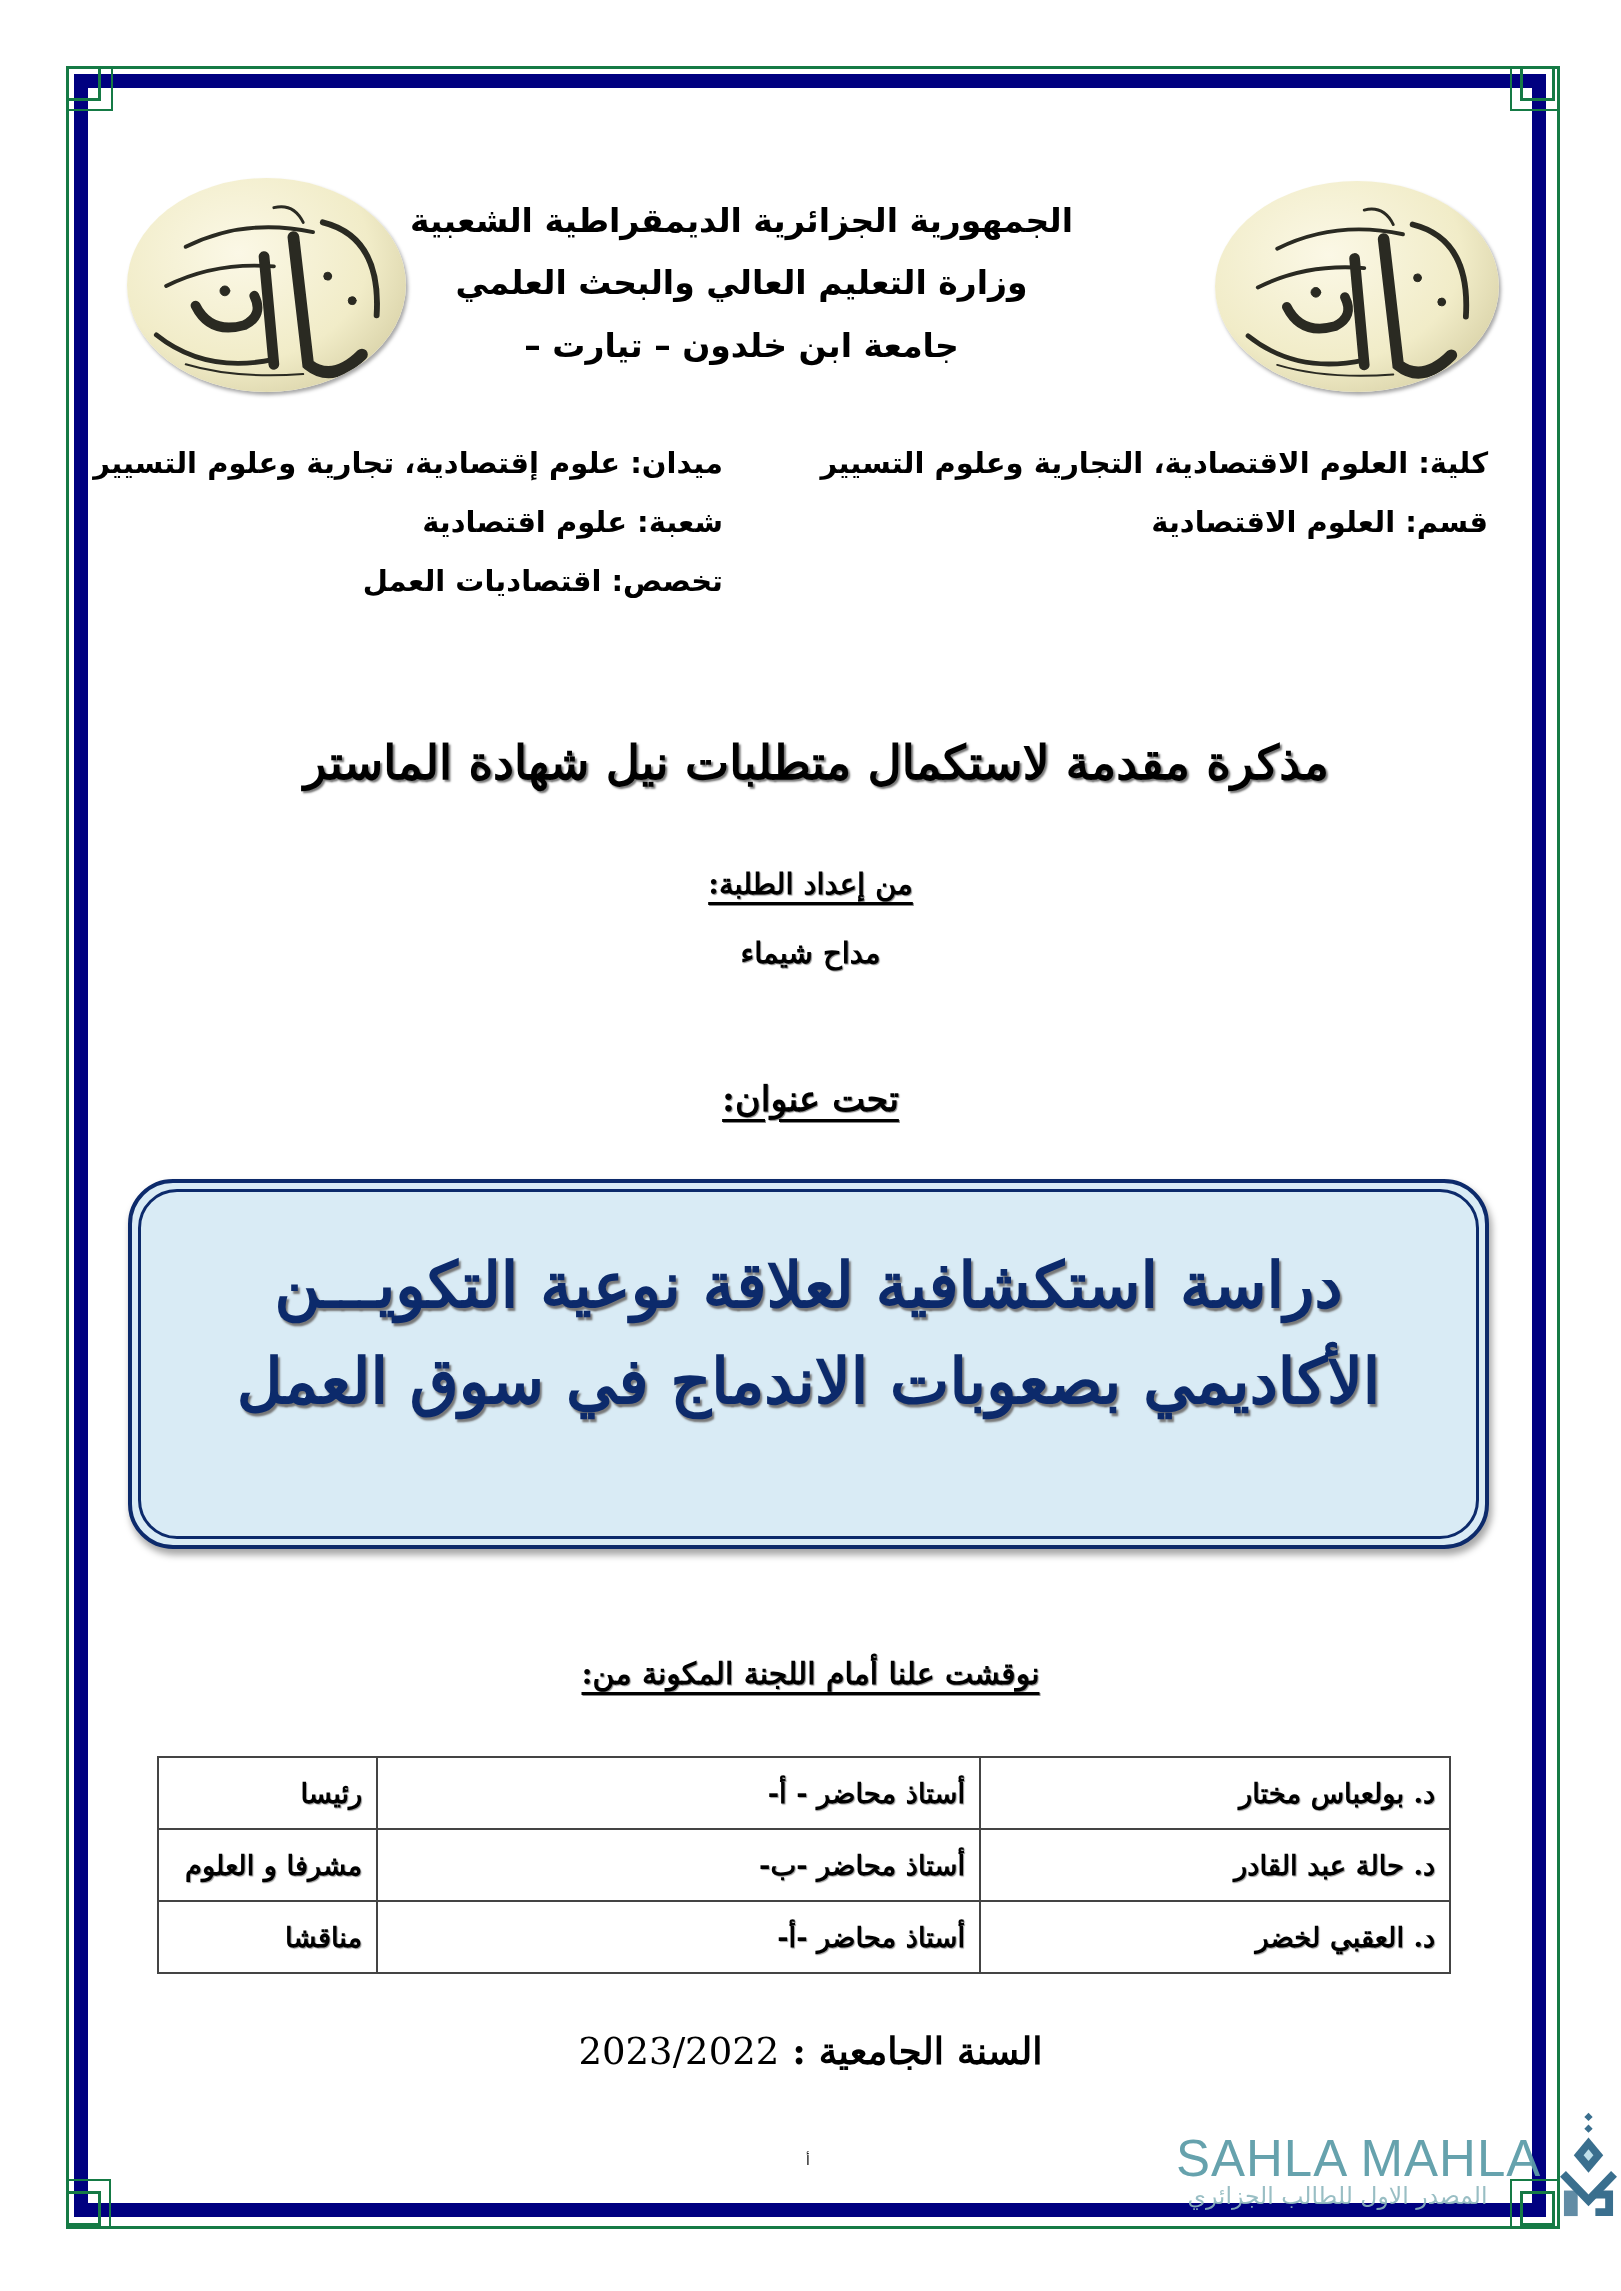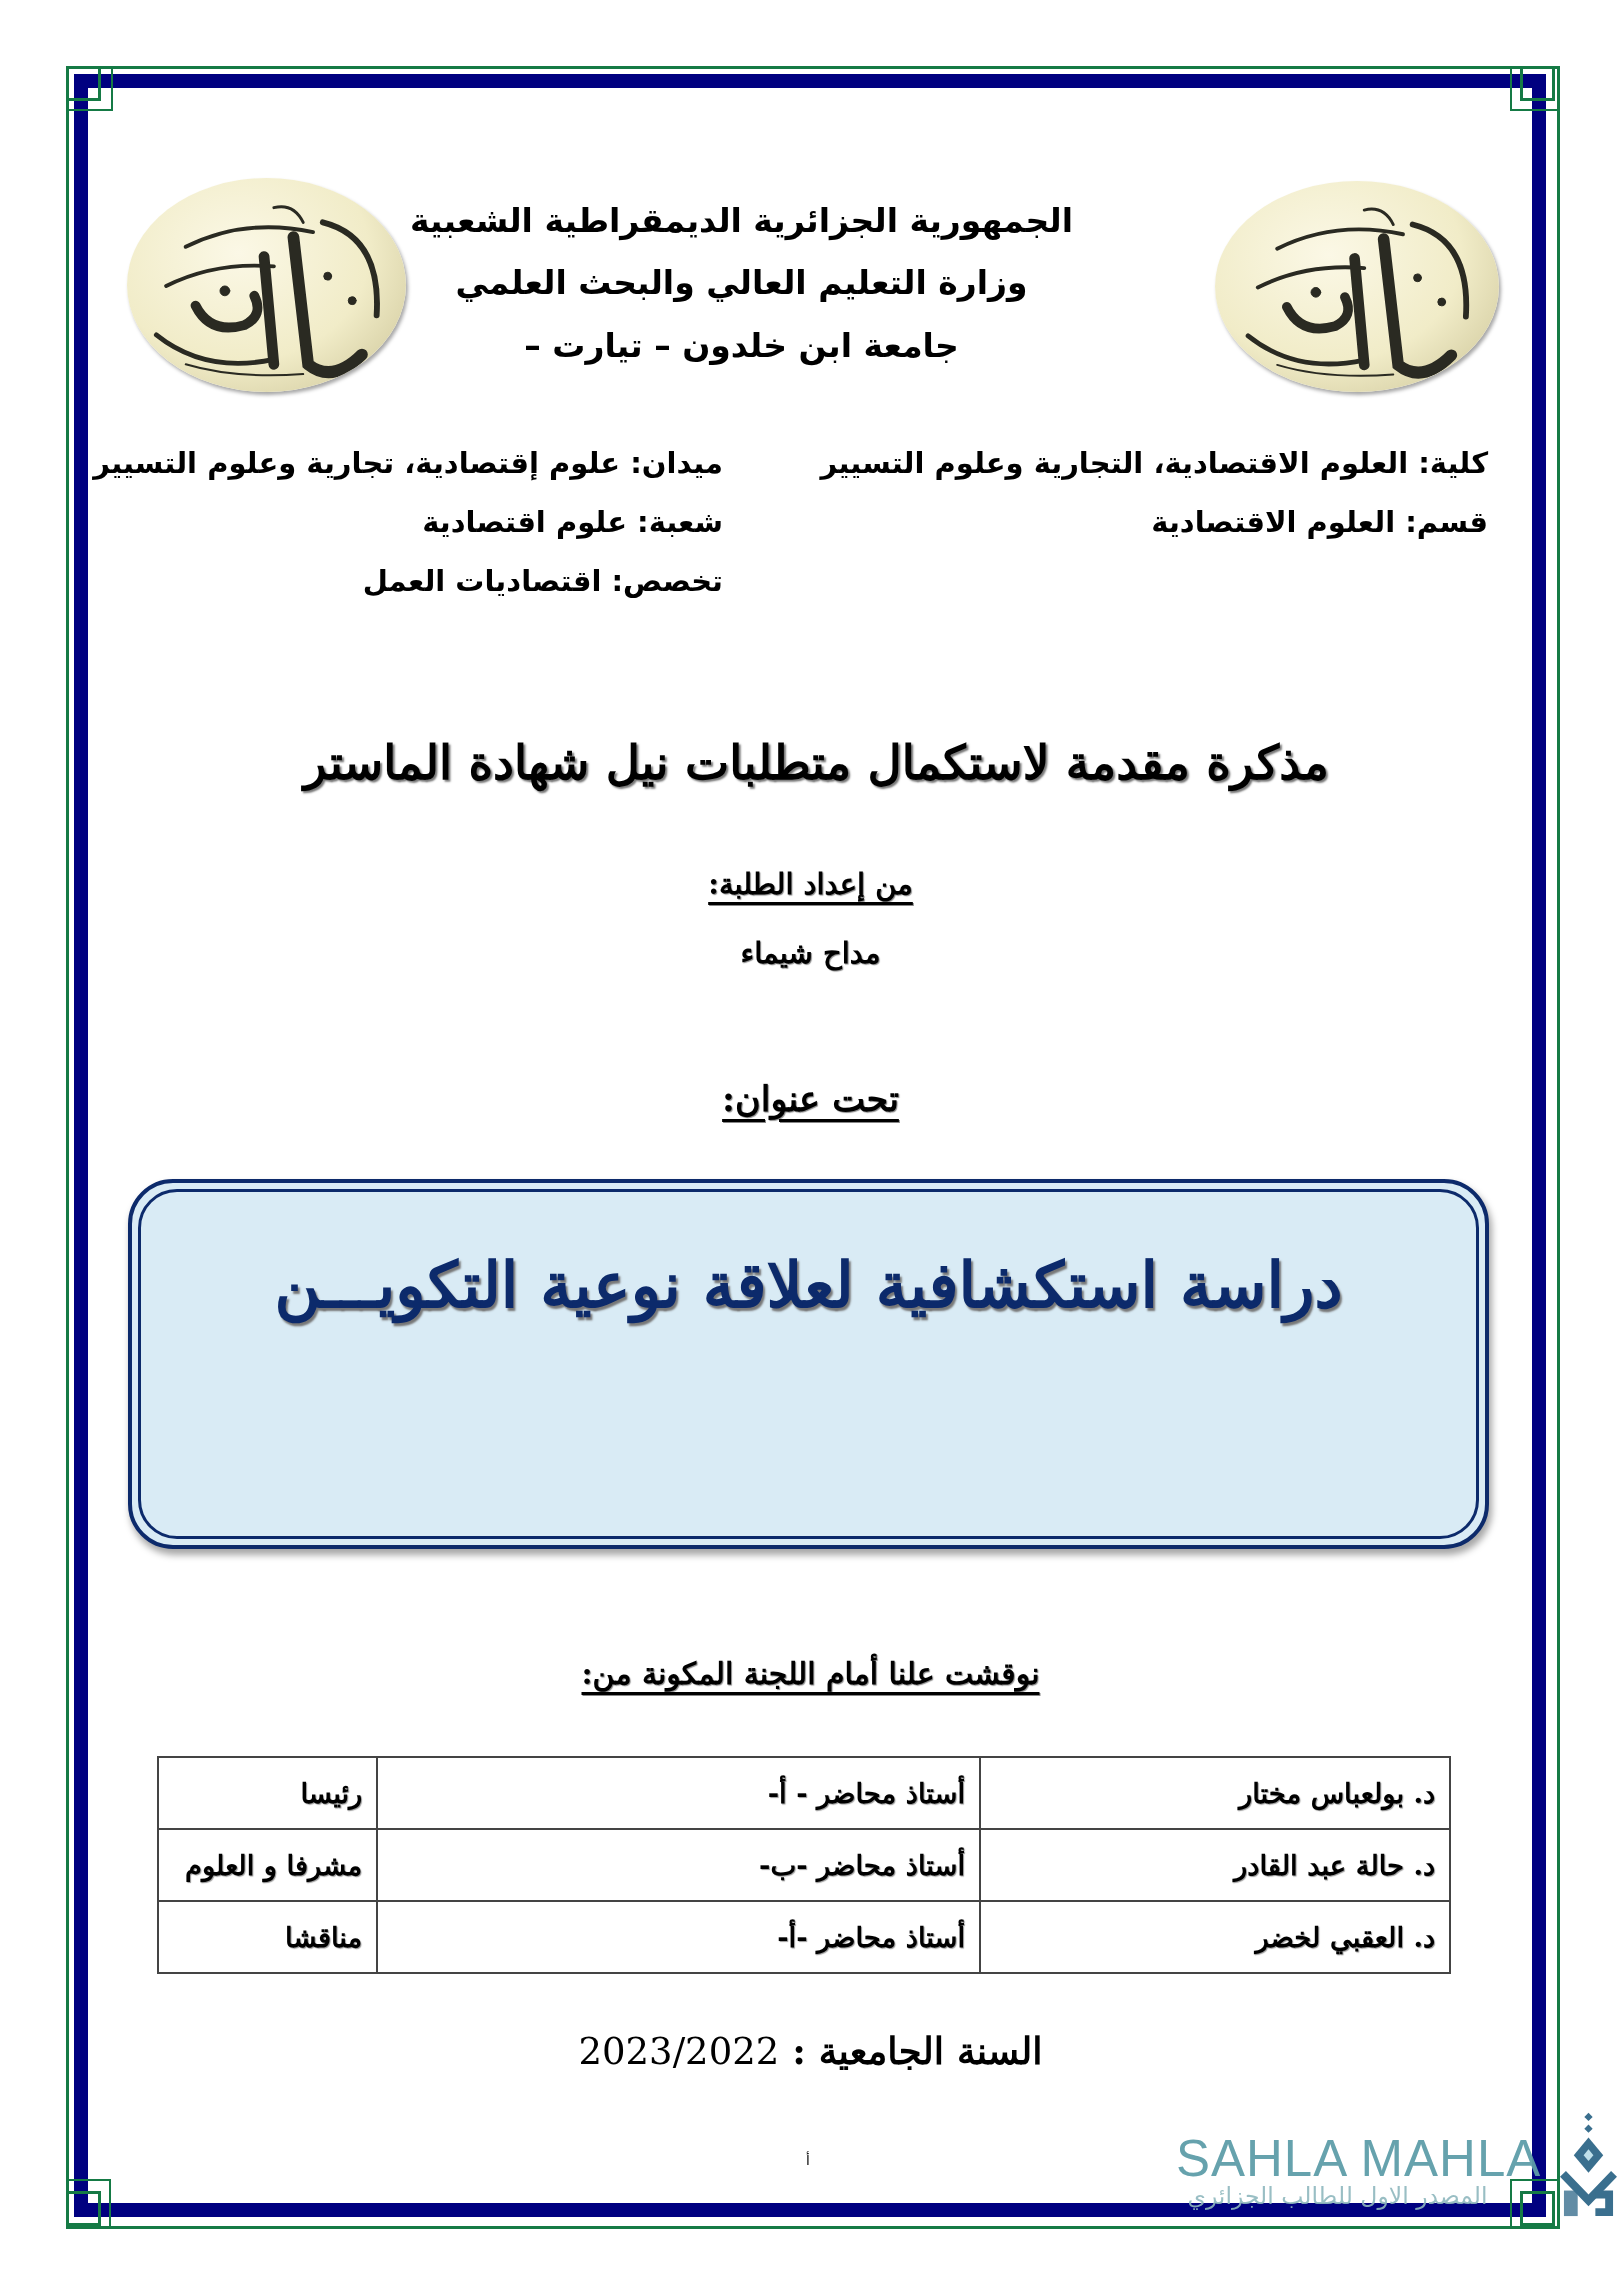--- a/index.html
+++ b/index.html
@@ -135,20 +135,21 @@
   <span class="u">من إعداد الطلبة:</span>
 </div>
 <div class="sub-label" style="top:936px;">مداح شيماء</div>
 <div class="sub-label" style="top:1078px; font-size:35px;">
   <span class="u">تحت عنوان:</span>
 </div>
 
 <div class="title-box">
   <div class="title-box-inner"></div>
   <div class="tb-line" style="top:41px;">دراسة استكشافية لعلاقة نوعية التكويـــن</div>
+  <div class="tb-line" style="top:137px;">الأكاديمي بصعوبات الاندماج في سوق العمل</div>
 </div>
 
 <div class="sub-label" style="top:1656px; font-size:30px;">
   <span class="u">نوقشت علنا أمام اللجنة المكونة من:</span>
 </div>
 
 <table class="committee">
   <colgroup>
     <col style="width:471px">
       <col style="width:604px">

